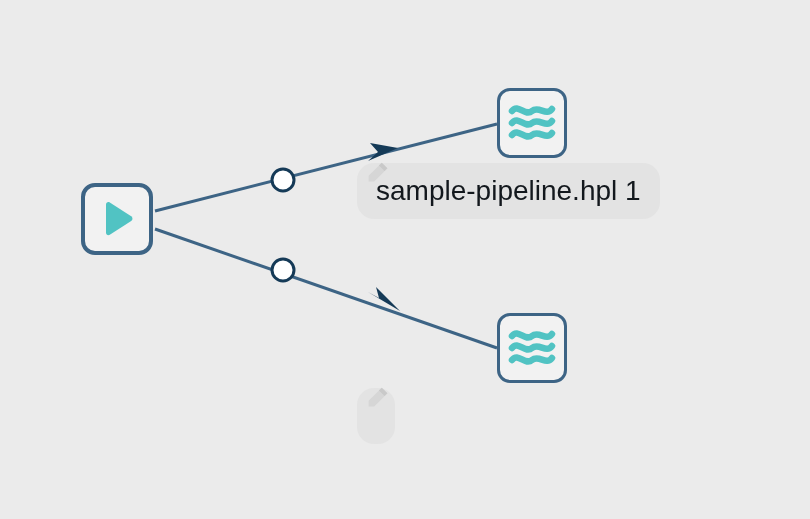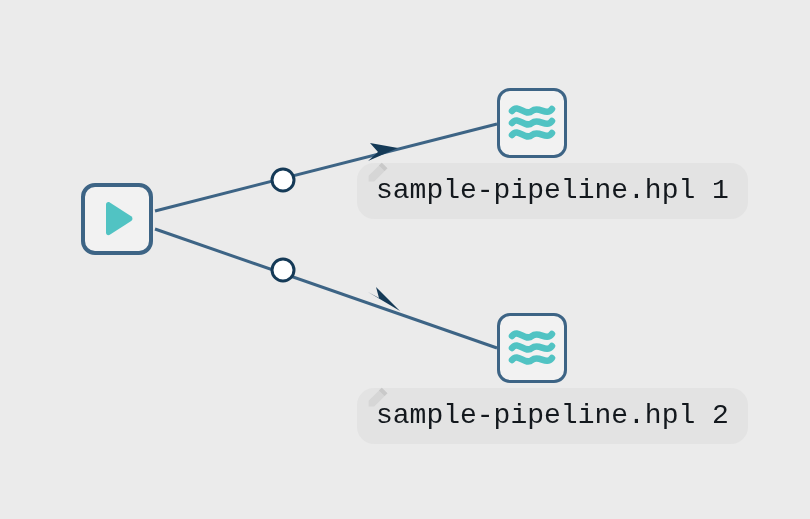--- a/index.html
+++ b/index.html
@@ -89,21 +89,20 @@
   }
   #pipeline-label-2 {
     left: 357px;
     top: 388px;
     height: 56px;
     padding: 0 19px;
   }
   .label-text {
     position: relative;
     z-index: 2;
-    font-family: Liberation Mono, monospace;
   }
   .pencil-badge {
     position: absolute;
     left: 6px;
     top: -6px;
     width: 30px;
     height: 30px;
     z-index: 1;
     pointer-events: none;
   }
@@ -171,16 +170,15 @@
         <path d="M6 37 C12 29 19 43 26 37 C33 31 40 43 46 35"></path>
       </g>
     </svg>
   </div>
 
   <div id="pipeline-label-2" class="node-label">
     <svg class="pencil-badge" viewBox="0 0 32 32">
       <path d="M6 26 L6 20 L20 6 L26 12 L12 26 Z" fill="#d6d6d6"></path>
       <path d="M20 6 L26 12 L23 15 L17 9 Z" fill="#c9c9c9"></path>
     </svg>
-    <span class="label-text">sample-pipeline.hpl 2</span>
   </div>
 
 </div>
 
 </body></html>

